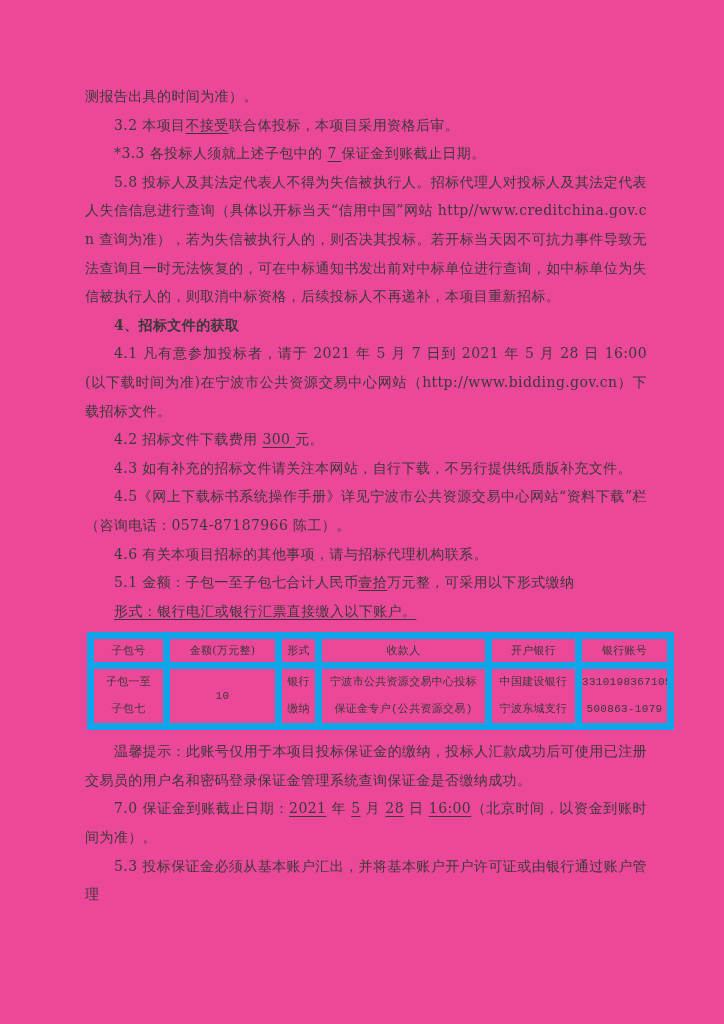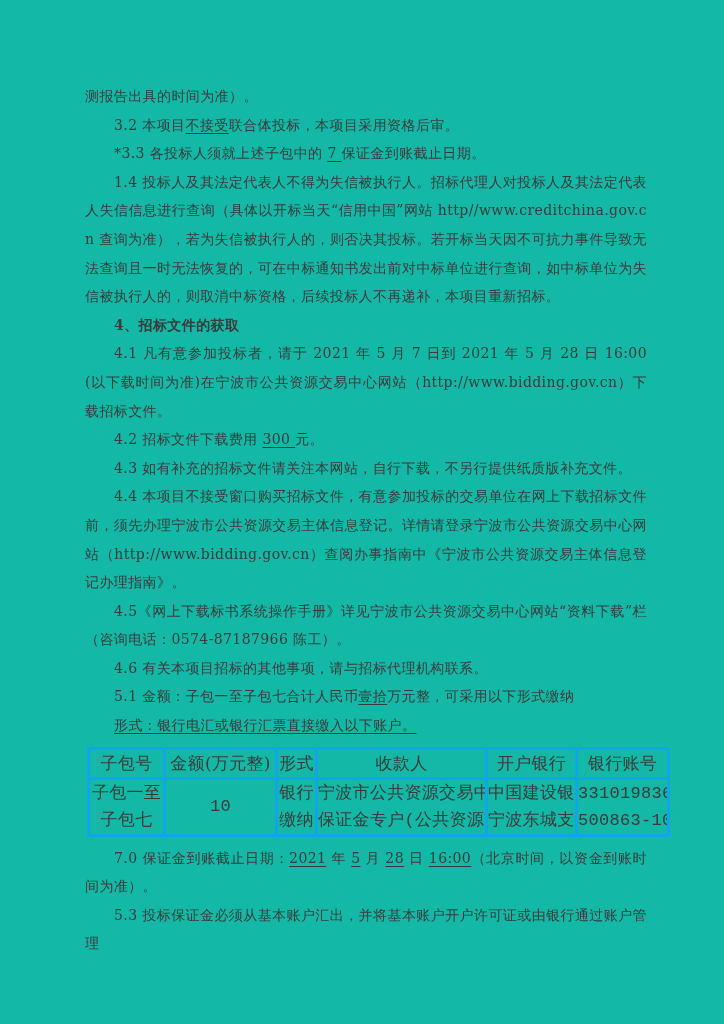--- a/index.html
+++ b/index.html
@@ -1,20 +1,20 @@
 <!DOCTYPE html>
 <html><head>
 <meta charset="utf-8">
 <style>
   html, body { margin: 0; padding: 0; }
   .page {
     position: relative;
     width: 724px;
     height: 1024px;
-    background: #14b8a6;
+    background: #ec4899;
     overflow: hidden;
     font-family: "DejaVu Serif", "Liberation Serif", serif;
     color: #3a3a3a;
   }
   .content {
     position: absolute;
     top: 82px;
     left: 85px;
     width: 562px;
   }
@@ -29,50 +29,49 @@
   .para.heading { font-weight: bold; }
   .u { text-decoration: underline; text-underline-offset: 3px; }
 
   table.deposit {
     border-collapse: collapse;
     table-layout: fixed;
     width: 580px;
     margin: 7px 0 0 2px;
   }
   table.deposit th, table.deposit td {
-    border: 3px solid #0ea5e9;
+    border: 7px solid #0ea5e9;
     text-align: center;
     vertical-align: middle;
-    font-size: 17px;
+    font-size: 11px;
     font-weight: normal;
     padding: 0;
     letter-spacing: 0.3px;
     overflow: hidden;
   }
   table.deposit thead tr { height: 30px; }
   table.deposit tbody tr { height: 56px; font-family: Liberation Mono, monospace; }
   .cell-line { line-height: 27px; white-space: nowrap; }
   #after-table { margin-top: 7px; }
 </style>
 </head>
 <body>
 
 <div class="page">
   <div class="content">
 
     <div id="before-table">
         <div class="para"><span>测报告出具的时间为准）。</span></div>
         <div class="para indent"><span>3.2 本项目</span><span class="u">不接受</span><span>联合体投标，本项目采用资格后审。</span></div>
         <div class="para indent"><span>*3.3 各投标人须就上述子包中的 </span><span class="u">7 </span><span>保证金到账截止日期。</span></div>
-        <div class="para indent"><span>1.4 投标人及其法定代表人不得为失信被执行人。招标代理人对投标人及其法定代表人失信信息进行查询（具体以开标当天“信用中国”网站 http//www.creditchina.gov.cn 查询为准），若为失信被执行人的，则否决其投标。若开标当天因不可抗力事件导致无法查询且一时无法恢复的，可在中标通知书发出前对中标单位进行查询，如中标单位为失信被执行人的，则取消中标资格，后续投标人不再递补，本项目重新招标。</span></div>
+        <div class="para indent"><span>5.8 投标人及其法定代表人不得为失信被执行人。招标代理人对投标人及其法定代表人失信信息进行查询（具体以开标当天“信用中国”网站 http//www.creditchina.gov.cn 查询为准），若为失信被执行人的，则否决其投标。若开标当天因不可抗力事件导致无法查询且一时无法恢复的，可在中标通知书发出前对中标单位进行查询，如中标单位为失信被执行人的，则取消中标资格，后续投标人不再递补，本项目重新招标。</span></div>
         <div class="para indent heading"><span>4、招标文件的获取</span></div>
         <div class="para indent"><span>4.1 凡有意参加投标者，请于 2021 年 5 月 7 日到 2021 年 5 月 28 日 16:00(以下载时间为准)在宁波市公共资源交易中心网站（http://www.bidding.gov.cn）下载招标文件。</span></div>
         <div class="para indent"><span>4.2 招标文件下载费用 </span><span class="u">300 </span><span>元。</span></div>
         <div class="para indent"><span>4.3 如有补充的招标文件请关注本网站，自行下载，不另行提供纸质版补充文件。</span></div>
-        <div class="para indent"><span>4.4 本项目不接受窗口购买招标文件，有意参加投标的交易单位在网上下载招标文件前，须先办理宁波市公共资源交易主体信息登记。详情请登录宁波市公共资源交易中心网站（http://www.bidding.gov.cn）查阅办事指南中《宁波市公共资源交易主体信息登记办理指南》。</span></div>
         <div class="para indent"><span>4.5《网上下载标书系统操作手册》详见宁波市公共资源交易中心网站“资料下载”栏（咨询电话：0574-87187966 陈工）。</span></div>
         <div class="para indent"><span>4.6 有关本项目招标的其他事项，请与招标代理机构联系。</span></div>
         <div class="para indent"><span>5.1 金额：子包一至子包七合计人民币</span><span class="u">壹拾</span><span>万元整，可采用以下形式缴纳</span></div>
         <div class="para indent"><span class="u">形式：银行电汇或银行汇票直接缴入以下账户。</span></div>
       </div>
 
     <table class="deposit">
       <colgroup>
         <col style="width:76px">
           <col style="width:112px">
@@ -112,18 +111,19 @@
           </td>
           <td>
             <div class="cell-line">33101983671050</div>
             <div class="cell-line">500863-1079</div>
           </td>
         </tr>
       </tbody>
     </table>
 
     <div id="after-table">
+        <div class="para indent"><span>温馨提示：此账号仅用于本项目投标保证金的缴纳，投标人汇款成功后可使用已注册交易员的用户名和密码登录保证金管理系统查询保证金是否缴纳成功。</span></div>
         <div class="para indent"><span>7.0 保证金到账截止日期：</span><span class="u">2021</span><span> 年 </span><span class="u">5</span><span> 月 </span><span class="u">28</span><span> 日 </span><span class="u">16:00</span><span>（北京时间，以资金到账时间为准）。</span></div>
         <div class="para indent"><span>5.3 投标保证金必须从基本账户汇出，并将基本账户开户许可证或由银行通过账户管理</span></div>
       </div>
 
   </div>
 </div>
 
 </body></html>

